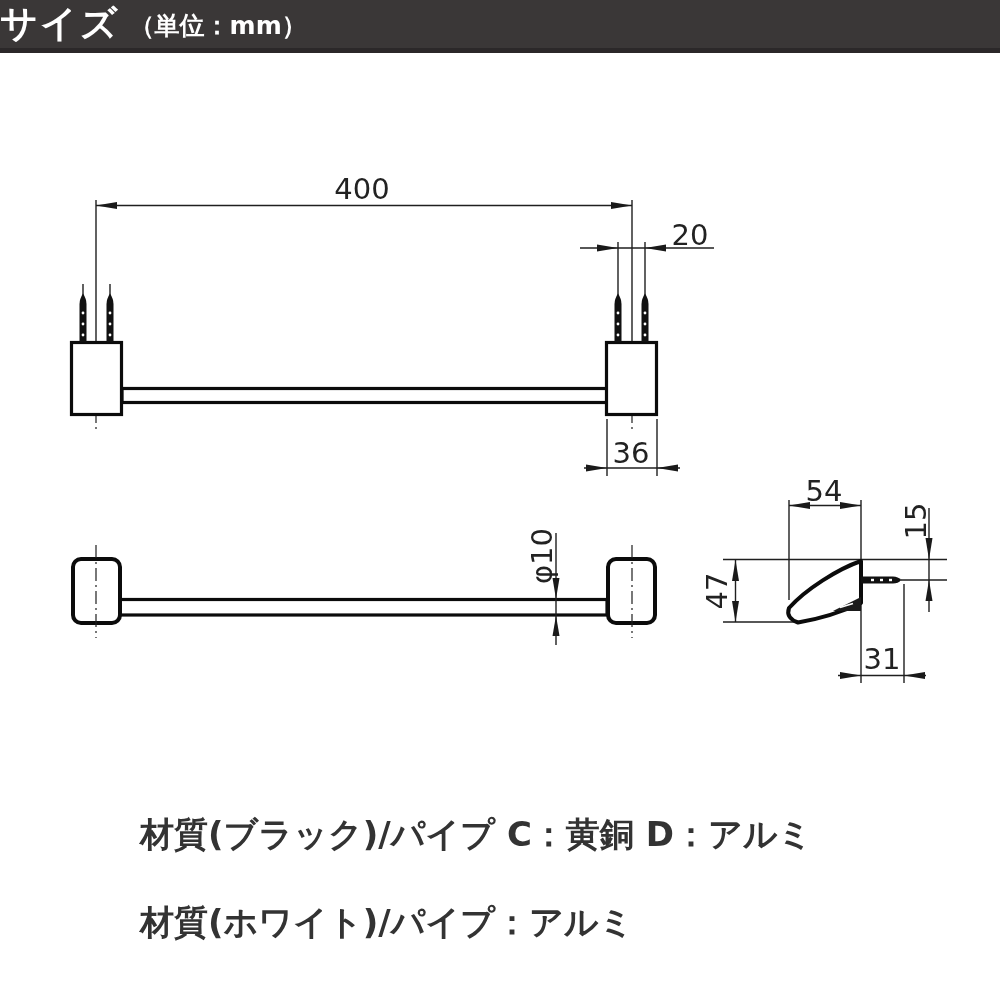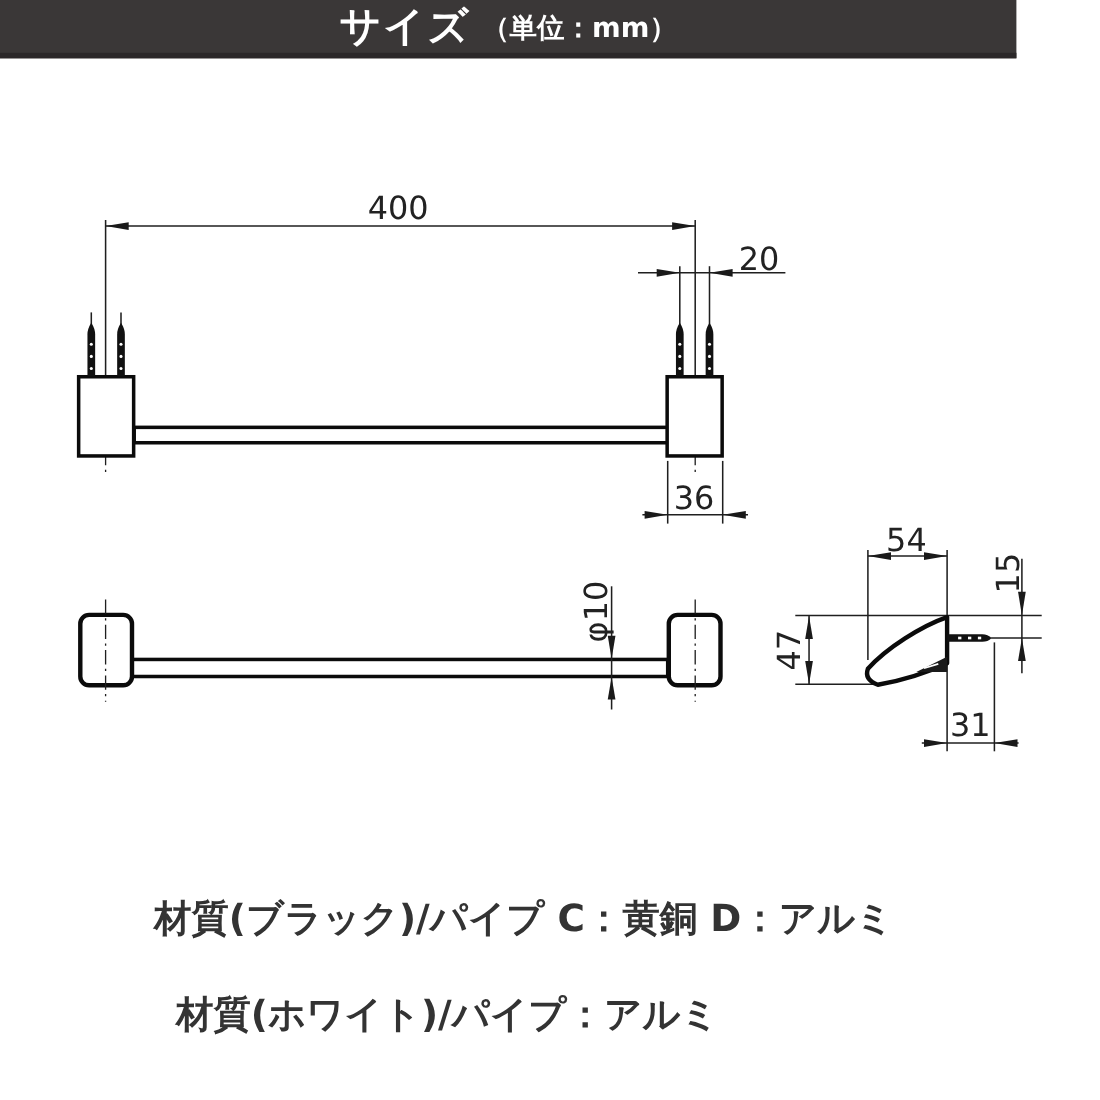--- a/index.html
+++ b/index.html
@@ -1,34 +1,34 @@
 <!DOCTYPE html>
 <html><head>
 <meta charset="utf-8">
 <style>
   html,body{margin:0;padding:0;}
   body{
     width:1000px;height:1000px;position:relative;background:#ffffff;
     font-family:"DejaVu Sans","Liberation Sans",sans-serif;overflow:hidden;
   }
   .titlebar{
-    position:absolute;left:0;top:0;width:924px;height:48px;
+    position:absolute;left:0;top:0;width:1000px;height:48px;
     background:#3a3737;border-bottom:5px solid #2b2829;
-    display:flex;align-items:center;justify-content:center;gap:10px;
+    display:flex;align-items:center;gap:10px;
     color:#ffffff;
   }
   .titlebar .t-main{font-size:37px;font-weight:700;letter-spacing:2px;line-height:48px;}
   .titlebar .t-unit{font-size:25px;font-weight:700;line-height:48px;padding-top:4px;}
   svg.drawing{position:absolute;left:0;top:0;width:1000px;height:1000px;}
   .materials{
     position:absolute;left:140px;color:#333333;font-weight:700;
     font-size:34px;white-space:nowrap;letter-spacing:0px;text-align:center;
   }
   .materials.line1{top:812px;}
-  .materials.line2{top:900px;margin-left:20px;}
+  .materials.line2{top:900px;}
   
   .thin{stroke:#1f1f1f;stroke-width:1.4;fill:none;}
   .thick3{stroke:#0b0b0b;stroke-width:3.2;fill:#ffffff;}
   .thick4{stroke:#0b0b0b;stroke-width:4;fill:#ffffff;}
   .dashdot{stroke:#1f1f1f;stroke-width:1.2;fill:none;stroke-dasharray:13 4 2 4;}
   .dashed{stroke:#1f1f1f;stroke-width:1.2;fill:none;stroke-dasharray:6 4;}
   .arrow{fill:#1a1a1a;stroke:none;}
   .dimtext{fill:#222222;font-size:29px;font-family:"DejaVu Sans",sans-serif;}
   .pin{fill:#111111;stroke:none;}
   .pindot{fill:#ffffff;stroke:none;}

